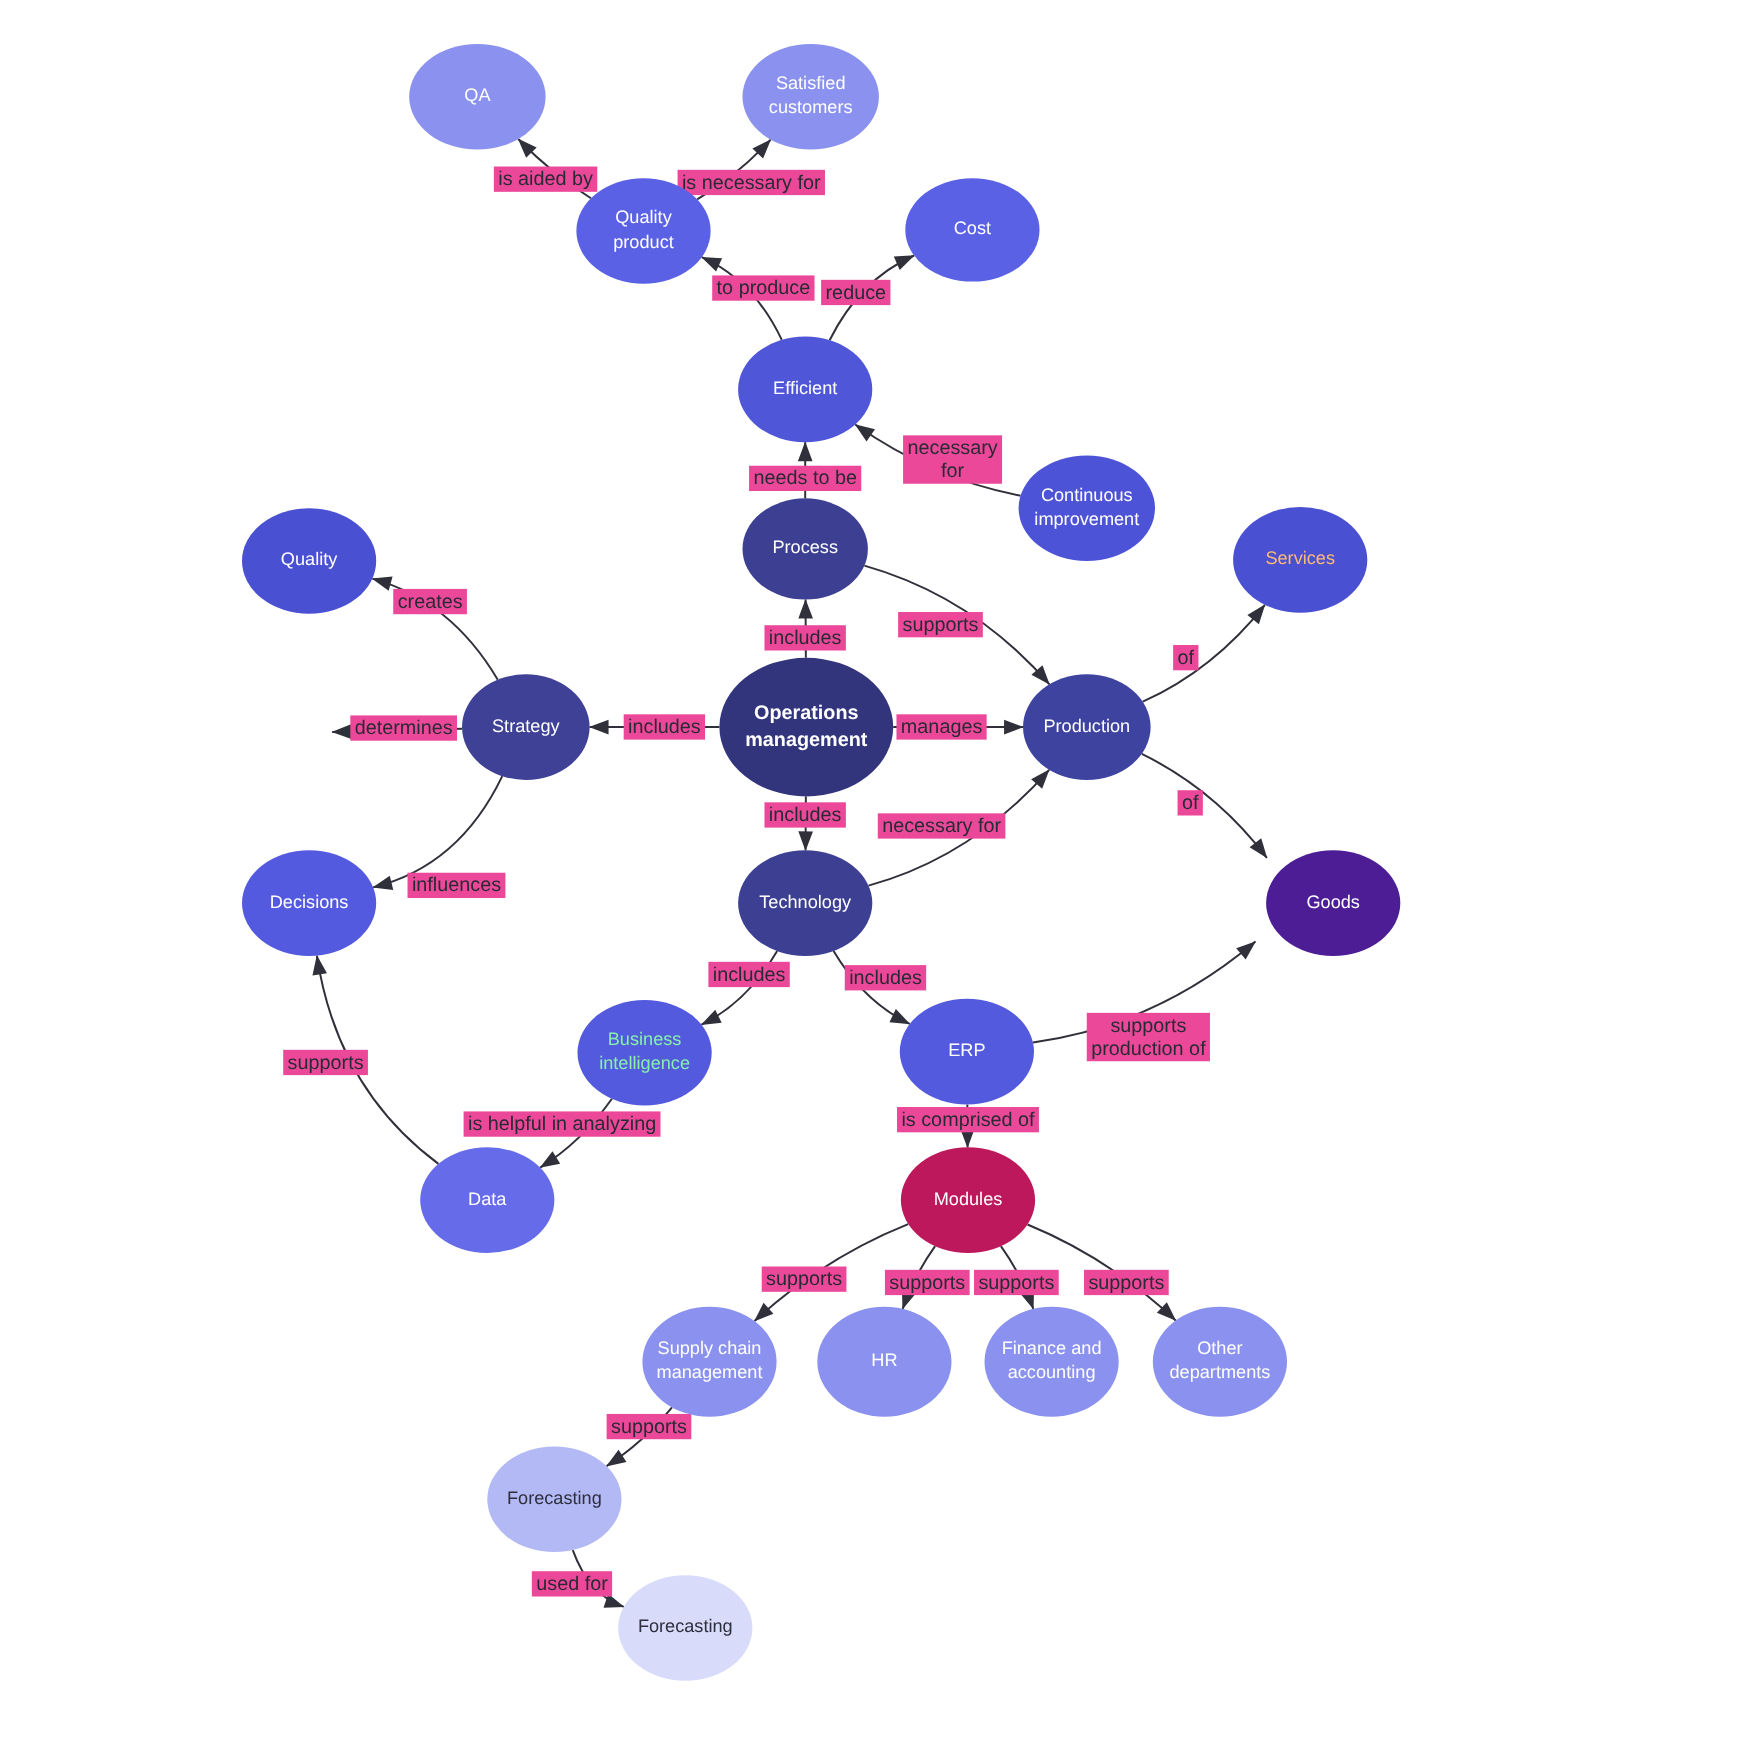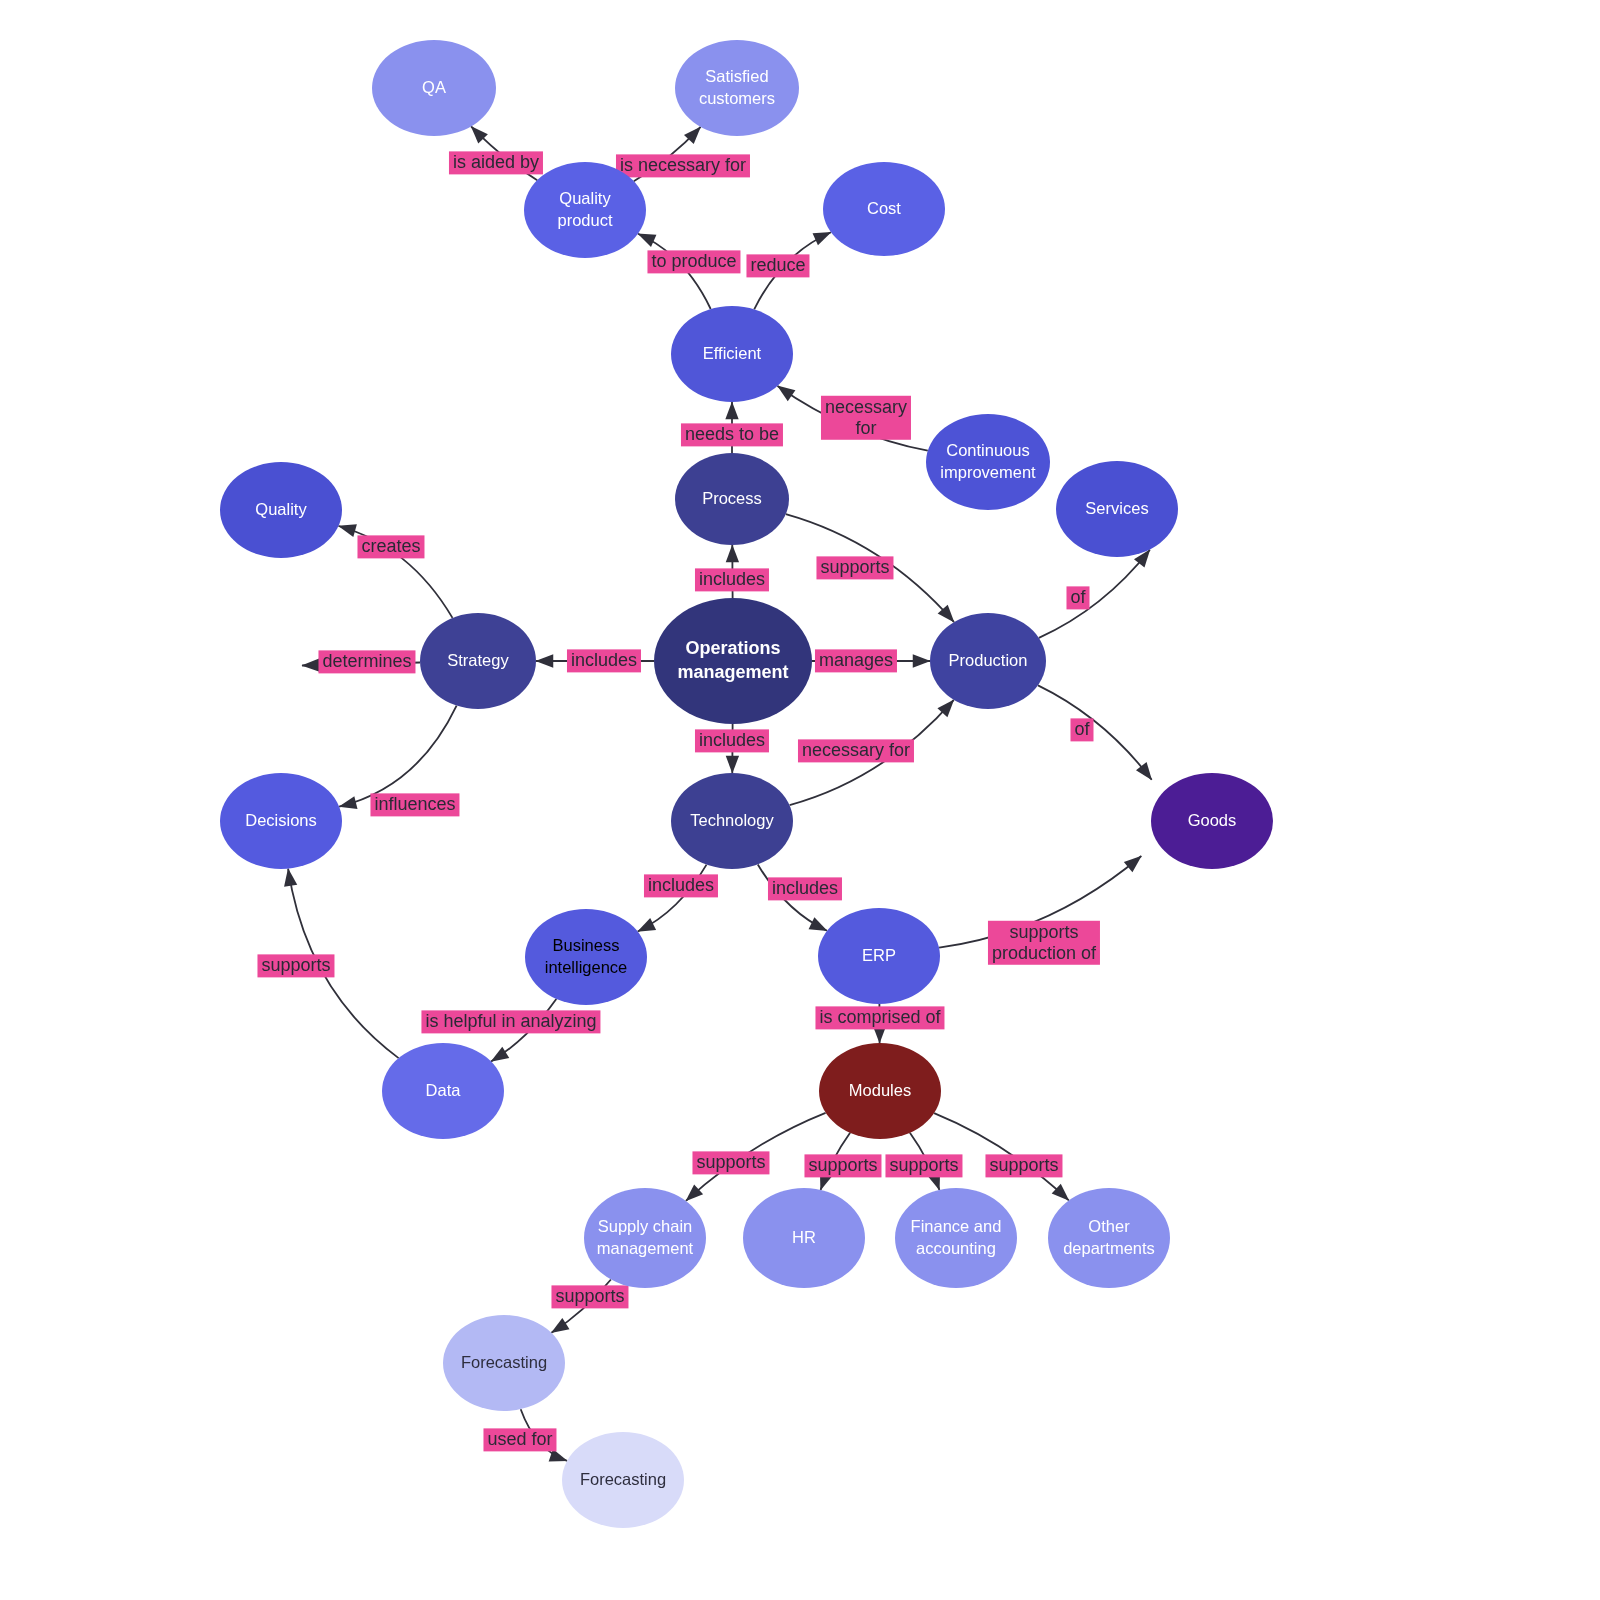--- a/index.html
+++ b/index.html
@@ -135,29 +135,29 @@
       <div class="node" style="left: 823px; top: 162px; width: 122px; height: 94px; background: rgb(90, 97, 229); color: rgb(255, 255, 255);">Cost</div>
       <div class="node" style="left: 671px; top: 306px; width: 122px; height: 96px; background: rgb(80, 86, 216); color: rgb(255, 255, 255);">Efficient</div>
       <div class="node" style="left: 926px; top: 414px; width: 124px; height: 96px; background: rgb(77, 83, 214); color: rgb(255, 255, 255);">Continuous
 improvement</div>
       <div class="node" style="left: 675px; top: 453px; width: 114px; height: 92px; background: rgb(61, 64, 146); color: rgb(255, 255, 255);">Process</div>
       <div class="node" style="left: 220px; top: 462px; width: 122px; height: 96px; background: rgb(74, 80, 210); color: rgb(255, 255, 255);">Quality</div>
       <div class="node" style="left: 420px; top: 613px; width: 116px; height: 96px; background: rgb(62, 65, 149); color: rgb(255, 255, 255);">Strategy</div>
       <div class="node bold" style="left: 654px; top: 598px; width: 158px; height: 126px; background: rgb(50, 53, 123); color: rgb(255, 255, 255);">Operations
 management</div>
       <div class="node" style="left: 930px; top: 613px; width: 116px; height: 96px; background: rgb(63, 67, 160); color: rgb(255, 255, 255);">Production</div>
-      <div class="node" style="left: 1056px; top: 461px; width: 122px; height: 96px; background: rgb(74, 80, 210); color: #ffffff; text-align: right;">Services</div>
+      <div class="node" style="left: 1121px; top: 461px; width: 122px; height: 96px; background: rgb(74, 80, 210); color: #fdba74; text-align: right;">Services</div>
       <div class="node" style="left: 1151px; top: 773px; width: 122px; height: 96px; background: #4c1d95; color: rgb(255, 255, 255);">Goods</div>
       <div class="node" style="left: 220px; top: 773px; width: 122px; height: 96px; background: rgb(84, 90, 223); color: rgb(255, 255, 255);">Decisions</div>
       <div class="node" style="left: 671px; top: 773px; width: 122px; height: 96px; background: rgb(61, 64, 146); color: rgb(255, 255, 255);">Technology</div>
-      <div class="node" style="left: 525px; top: 909px; width: 122px; height: 96px; background: rgb(84, 90, 221); color: #000000;">Business
+      <div class="node" style="left: 525px; top: 909px; width: 122px; height: 96px; background: rgb(84, 90, 221); color: #86efac;">Business
 intelligence</div>
       <div class="node" style="left: 818px; top: 908px; width: 122px; height: 96px; background: rgb(84, 90, 221); color: rgb(255, 255, 255);">ERP</div>
       <div class="node" style="left: 382px; top: 1043px; width: 122px; height: 96px; background: rgb(101, 107, 233); color: rgb(255, 255, 255);">Data</div>
-      <div class="node" style="left: 819px; top: 1043px; width: 122px; height: 96px; background: #7f1d1d; color: rgb(255, 255, 255);">Modules</div>
+      <div class="node" style="left: 819px; top: 1043px; width: 122px; height: 96px; background: #be185d; color: rgb(255, 255, 255);">Modules</div>
       <div class="node" style="left: 584px; top: 1188px; width: 122px; height: 100px; background: rgb(138, 145, 238); color: rgb(255, 255, 255);">Supply chain
 management</div>
       <div class="node" style="left: 743px; top: 1188px; width: 122px; height: 100px; background: rgb(138, 145, 238); color: rgb(255, 255, 255);">HR</div>
       <div class="node" style="left: 895px; top: 1188px; width: 122px; height: 100px; background: rgb(138, 145, 238); color: rgb(255, 255, 255);">Finance and
 accounting</div>
       <div class="node" style="left: 1048px; top: 1188px; width: 122px; height: 100px; background: rgb(138, 145, 238); color: rgb(255, 255, 255);">Other
 departments</div>
       <div class="node" style="left: 443px; top: 1315px; width: 122px; height: 96px; background: rgb(179, 185, 244); color: rgb(46, 46, 62);">Forecasting</div>
       <div class="node" style="left: 562px; top: 1432px; width: 122px; height: 96px; background: rgb(216, 219, 249); color: rgb(46, 46, 62);">Forecasting</div>
     </div>

